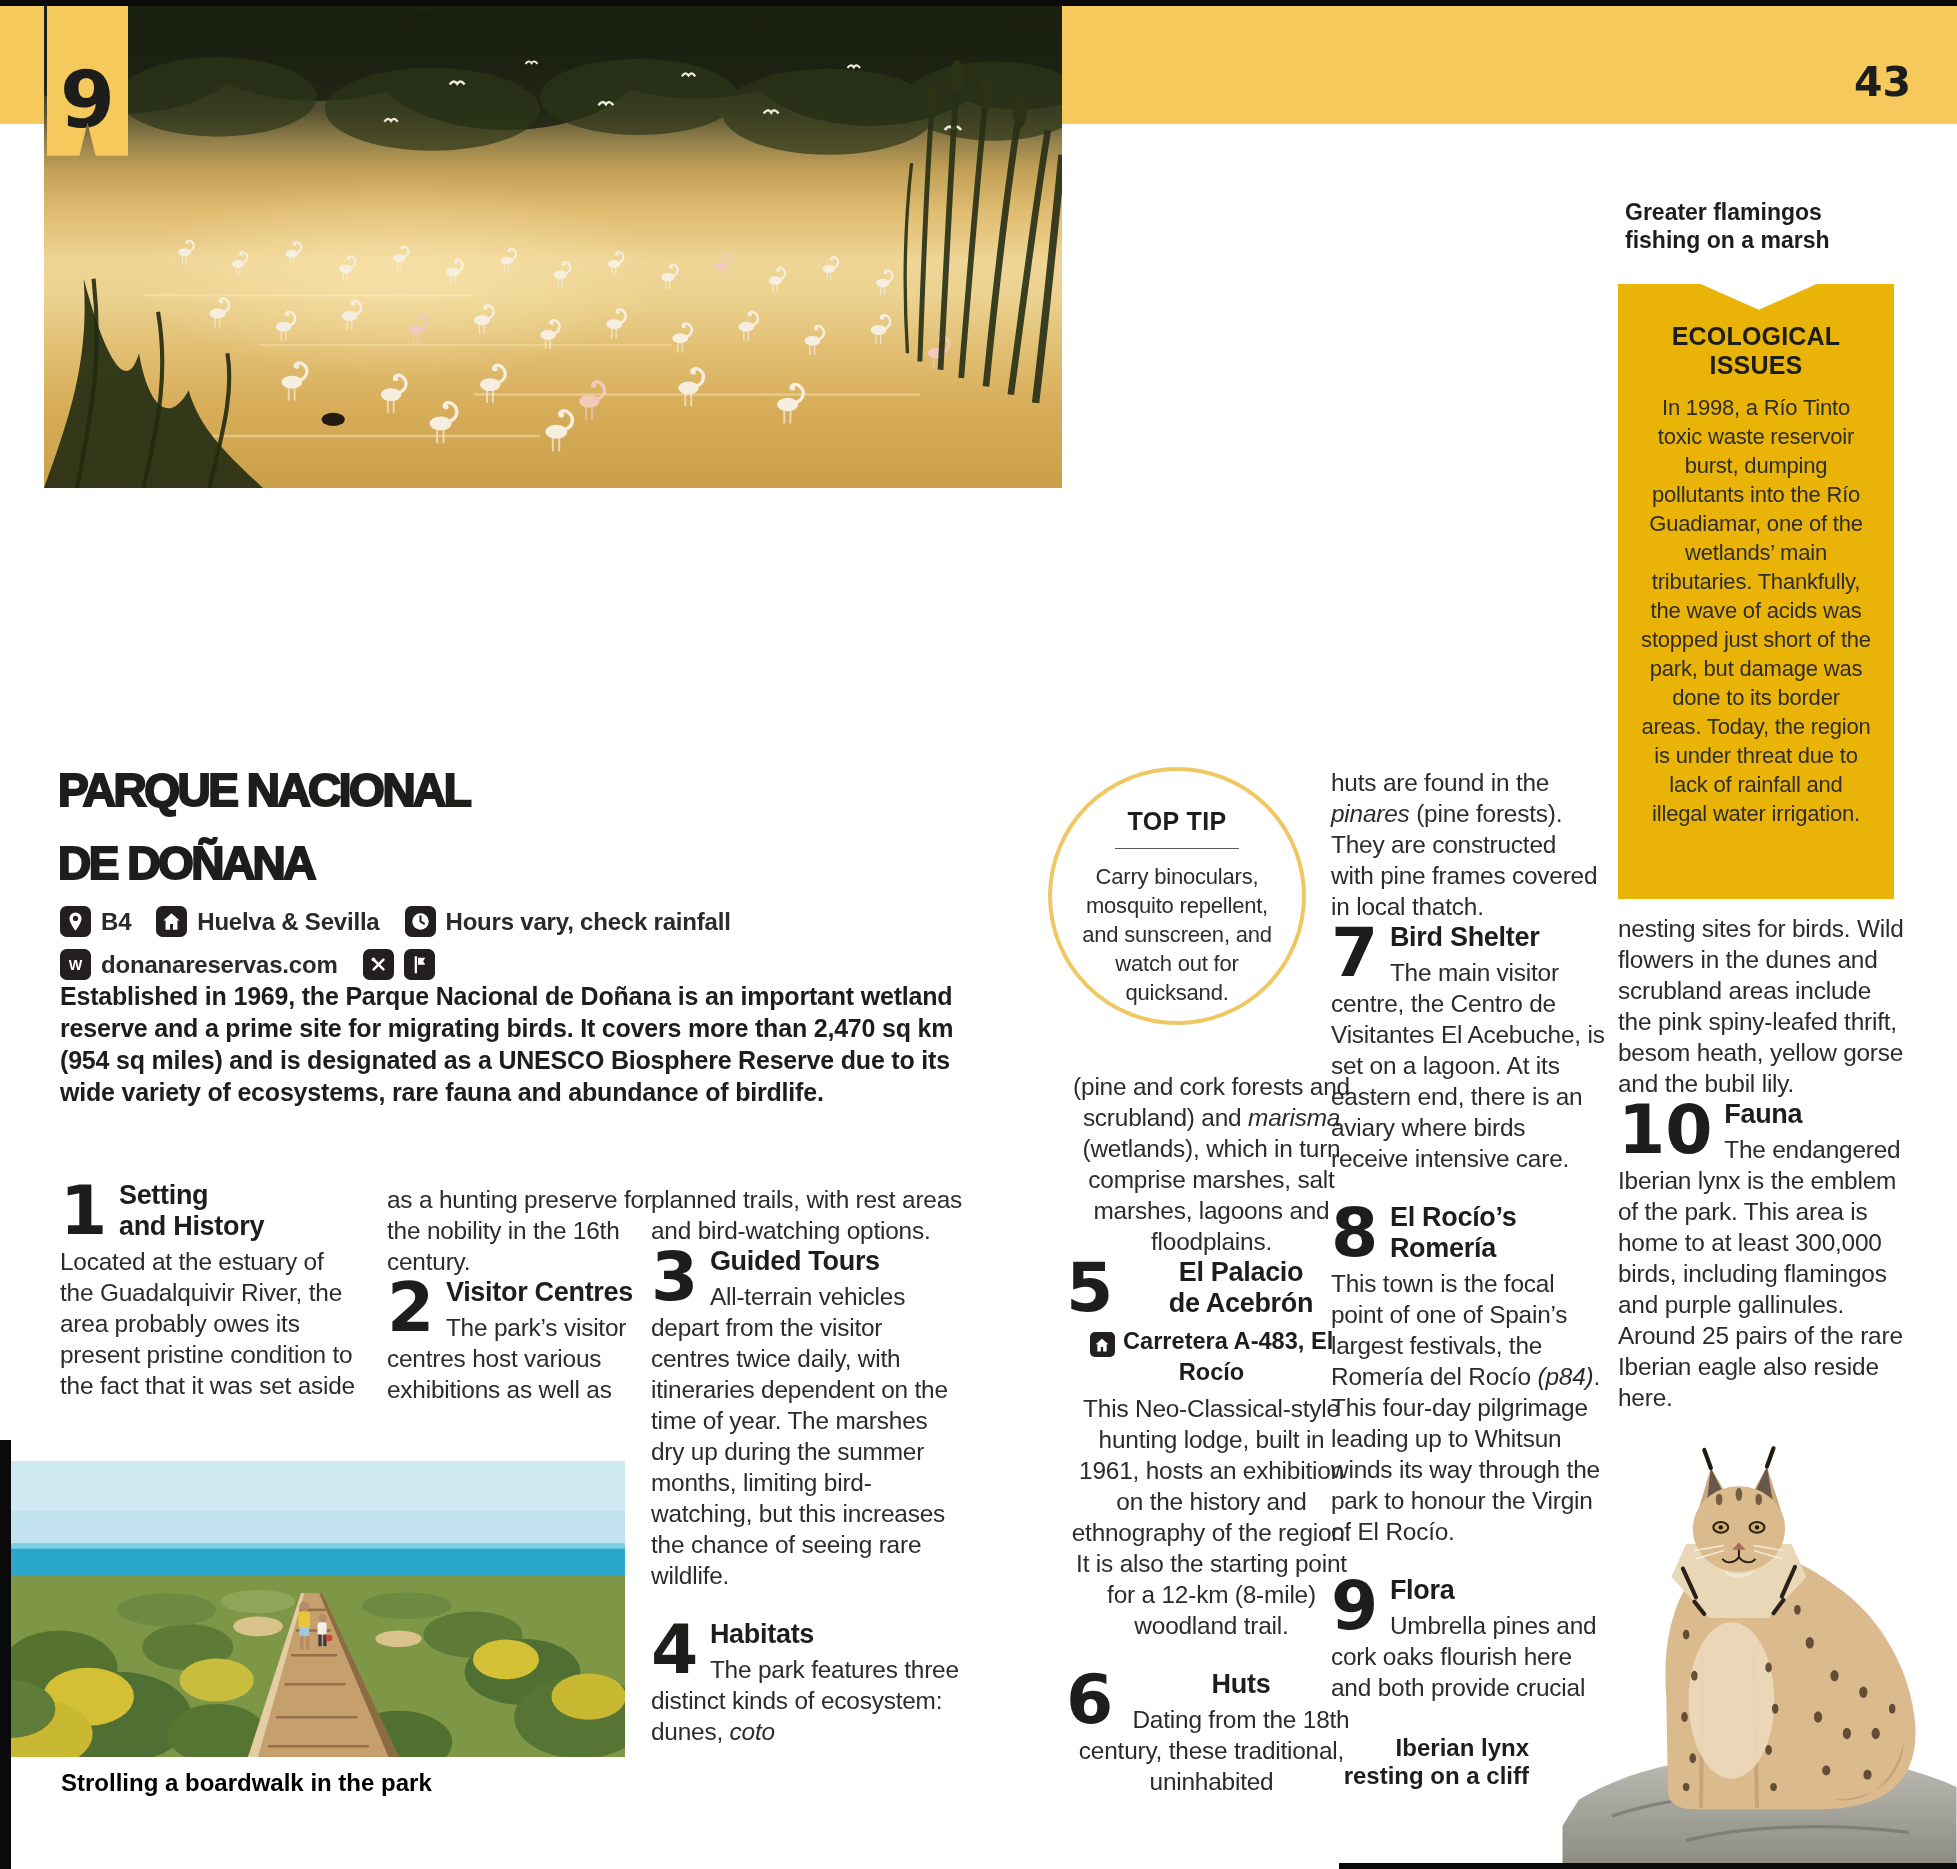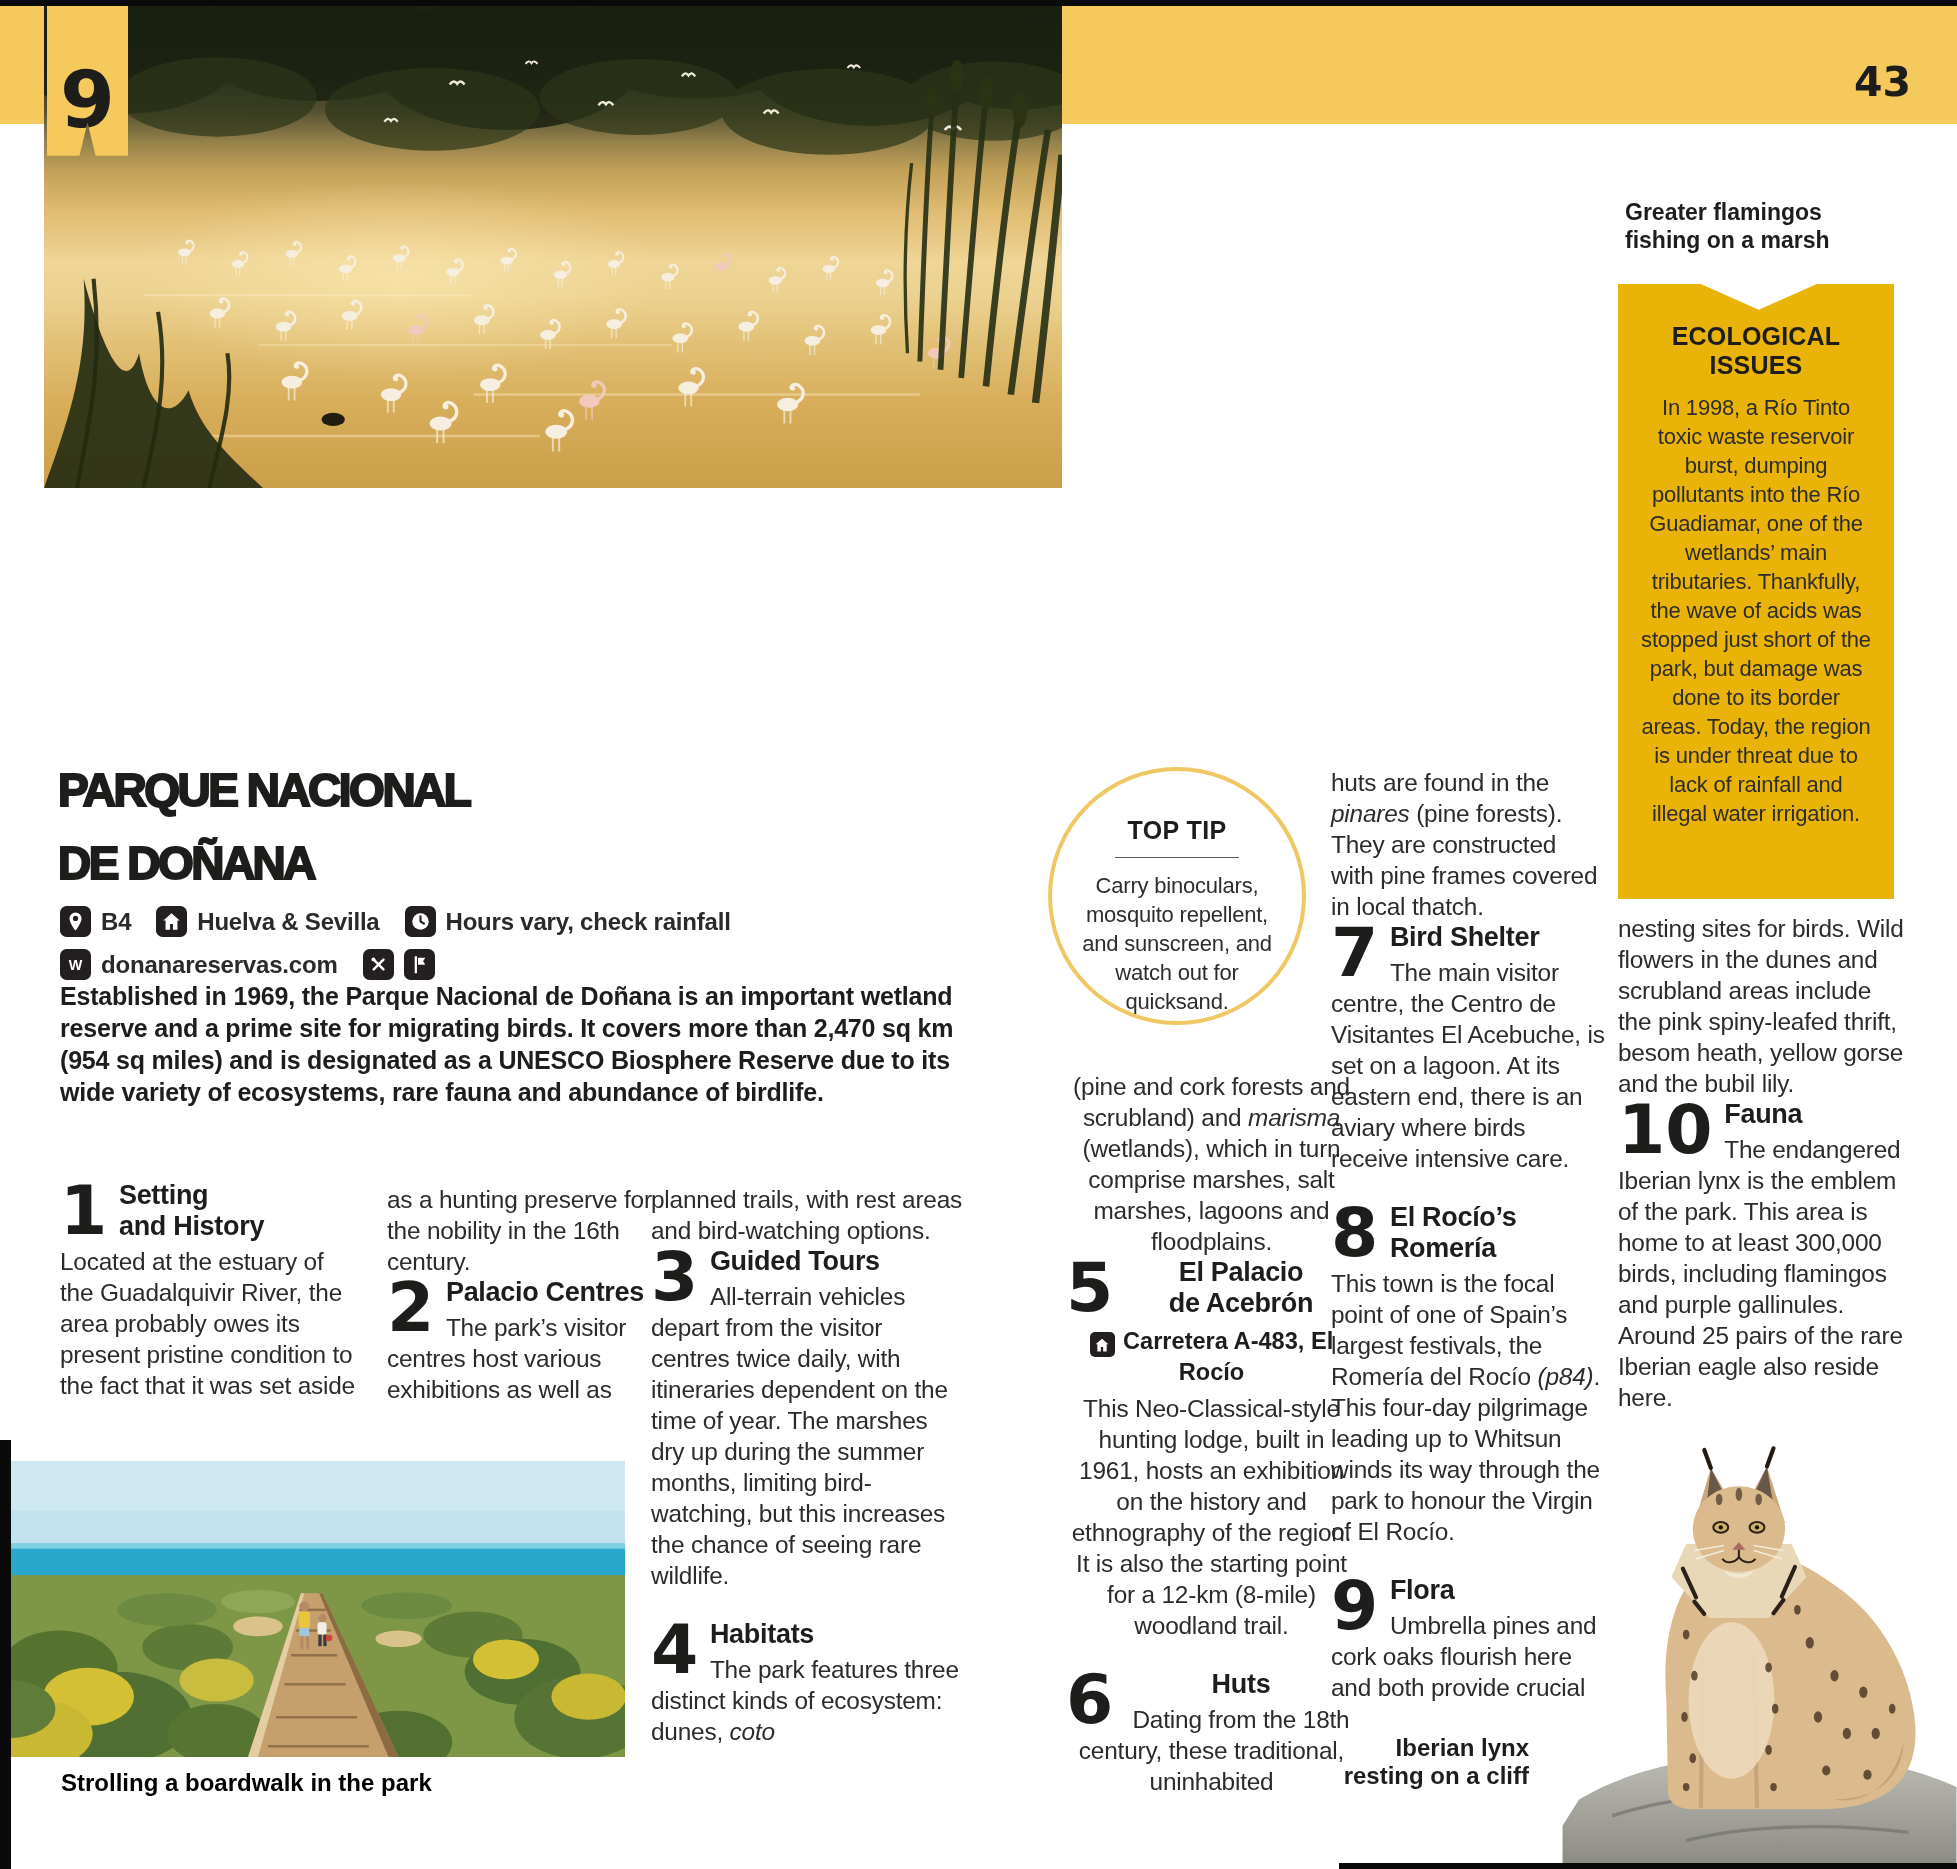--- a/index.html
+++ b/index.html
@@ -55,21 +55,21 @@
   .item-title{margin:0;font-weight:bold;font-size:27px;line-height:31px;letter-spacing:-0.3px;color:#1d1d1b;}
   .body-txt{margin:4.1px 0 0 0;font-size:24.4px;line-height:31px;letter-spacing:-0.2px;color:#2b2b29;}
   .cont{margin:0;font-size:24.4px;line-height:31px;letter-spacing:-0.2px;color:#2b2b29;}
   .addr{margin:6.6px 0 5px 0;font-weight:bold;font-size:23.6px;line-height:31px;color:#1d1d1b;}
   .mini-icon{display:inline-flex;width:25px;height:25px;background:#231f20;border-radius:5px;
              align-items:center;justify-content:center;vertical-align:-5px;margin-right:8.3px;}
   .mini-icon svg{width:18px;height:18px;display:block;}
   
   .top-tip{position:absolute;left:1048px;top:767px;width:258px;height:258px;border:4.1px solid #EFC763;border-radius:50%;
            box-sizing:border-box;background:#fff;text-align:center;padding:36px 21.5px 0 21.5px;}
-  .tip-label{font-weight:bold;font-size:25px;letter-spacing:0.4px;color:#1d1d1b;margin:9px;}
+  .tip-label{font-weight:bold;font-size:25px;letter-spacing:0.4px;color:#1d1d1b;margin:0;}
   .tip-rule{width:124px;height:1.7px;background:#58595b;border:none;margin:11.6px auto 13.2px auto;}
   .tip-body{font-size:22px;line-height:29px;letter-spacing:-0.2px;color:#2d2d2b;margin:0;}
   
   .boardwalk{position:absolute;left:10px;top:1461px;width:615px;height:296px;overflow:hidden;}
   .boardwalk svg{display:block;width:100%;height:100%;}
   .bw-caption{position:absolute;left:61px;top:1769px;width:546px;font-weight:bold;font-size:24px;color:#000000;}
   
   .lynx{position:absolute;left:1562px;top:1445px;width:395px;height:422px;}
   .lynx svg{display:block;width:100%;height:100%;}
   .lynx-caption{position:absolute;left:1240px;top:1734px;width:289px;text-align:right;
@@ -276,21 +276,21 @@
         <span>Setting</span><br><span>and History</span>
       </h3>
       <p class="body-txt">Located at the estuary of the Guadalquivir River, the area probably owes its present pristine condition to the fact that it was set aside</p>
     </div>
   </div>
 
   <div class="col c2">
     <p class="cont blk">as a hunting preserve for the nobility in the 16th century.</p>
     <div class="blk">
       <div class="item-num">2</div>
-      <h3 class="item-title">Palacio Centres</h3>
+      <h3 class="item-title">Visitor Centres</h3>
       <p class="body-txt">The park’s visitor centres host various exhibitions as well as</p>
     </div>
   </div>
 
   <div class="col c3">
     <p class="cont blk">planned trails, with rest areas and bird-watching options.</p>
     <div class="blk">
       <div class="item-num">3</div>
       <h3 class="item-title">Guided Tours</h3>
       <p class="body-txt">All-terrain vehicles depart from the visitor centres twice daily, with itineraries dependent on the time of year. The marshes dry up during the summer months, limiting bird-watching, but this increases the chance of seeing rare wildlife.</p>

